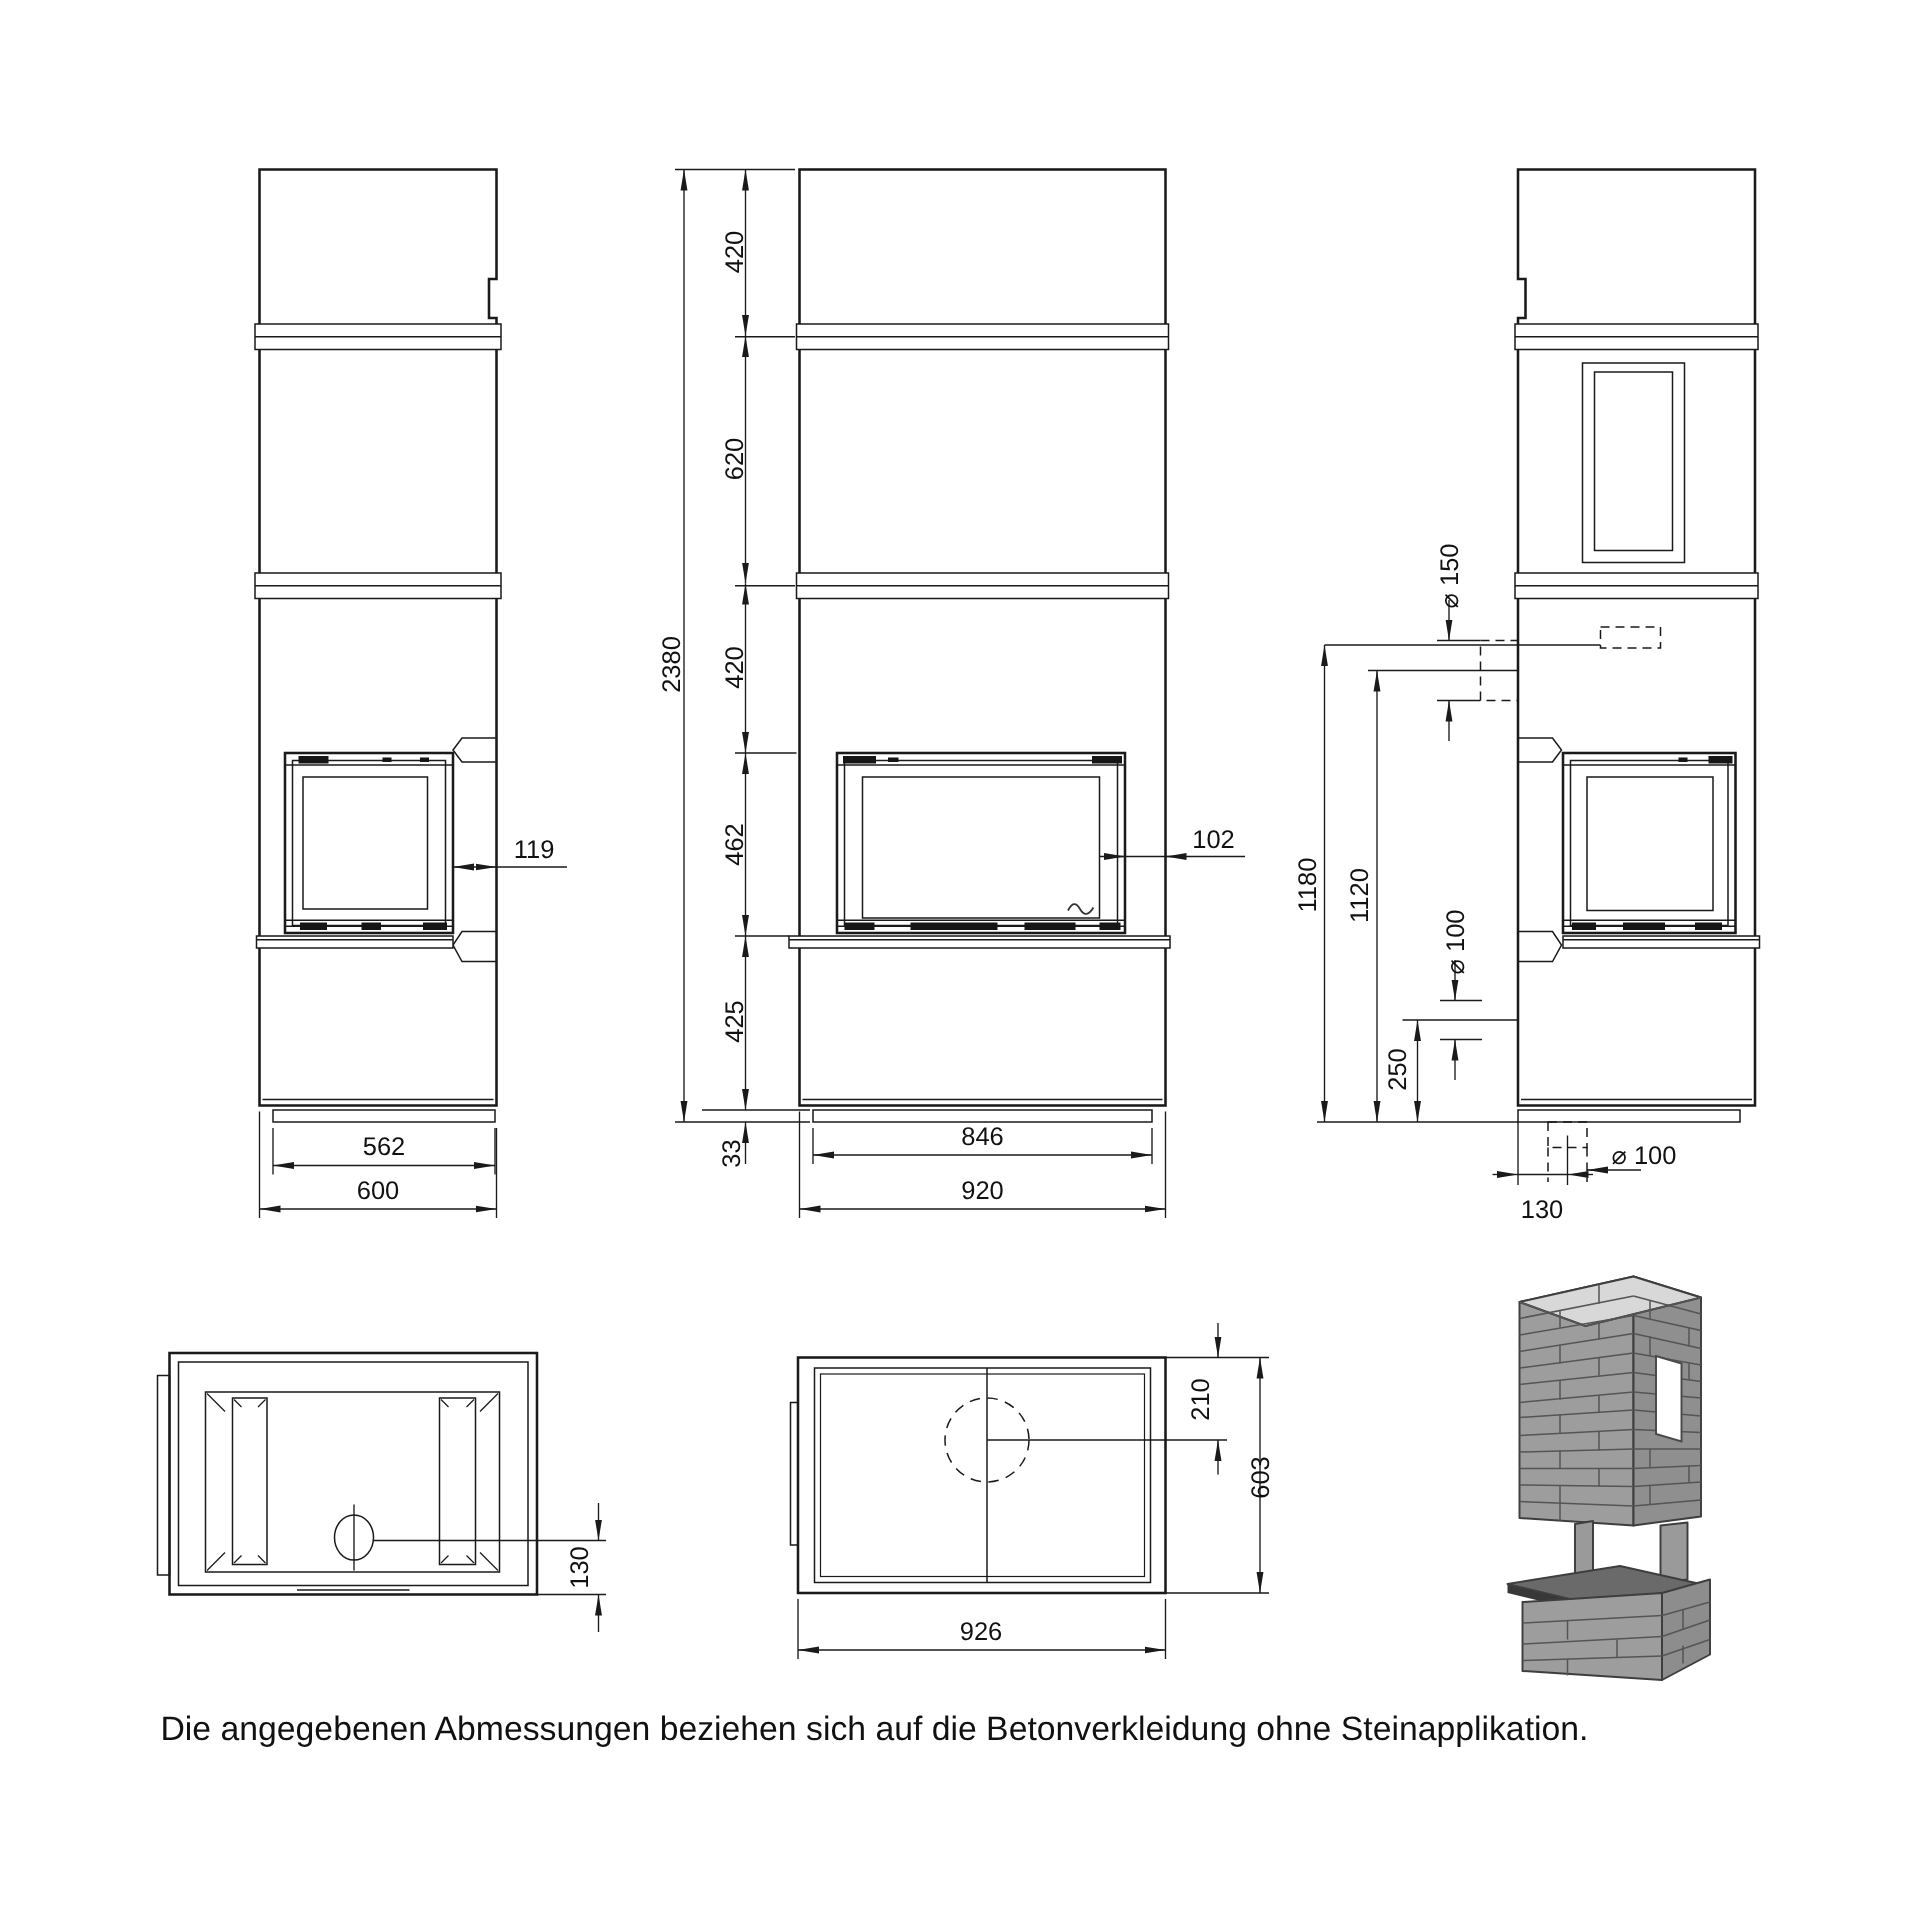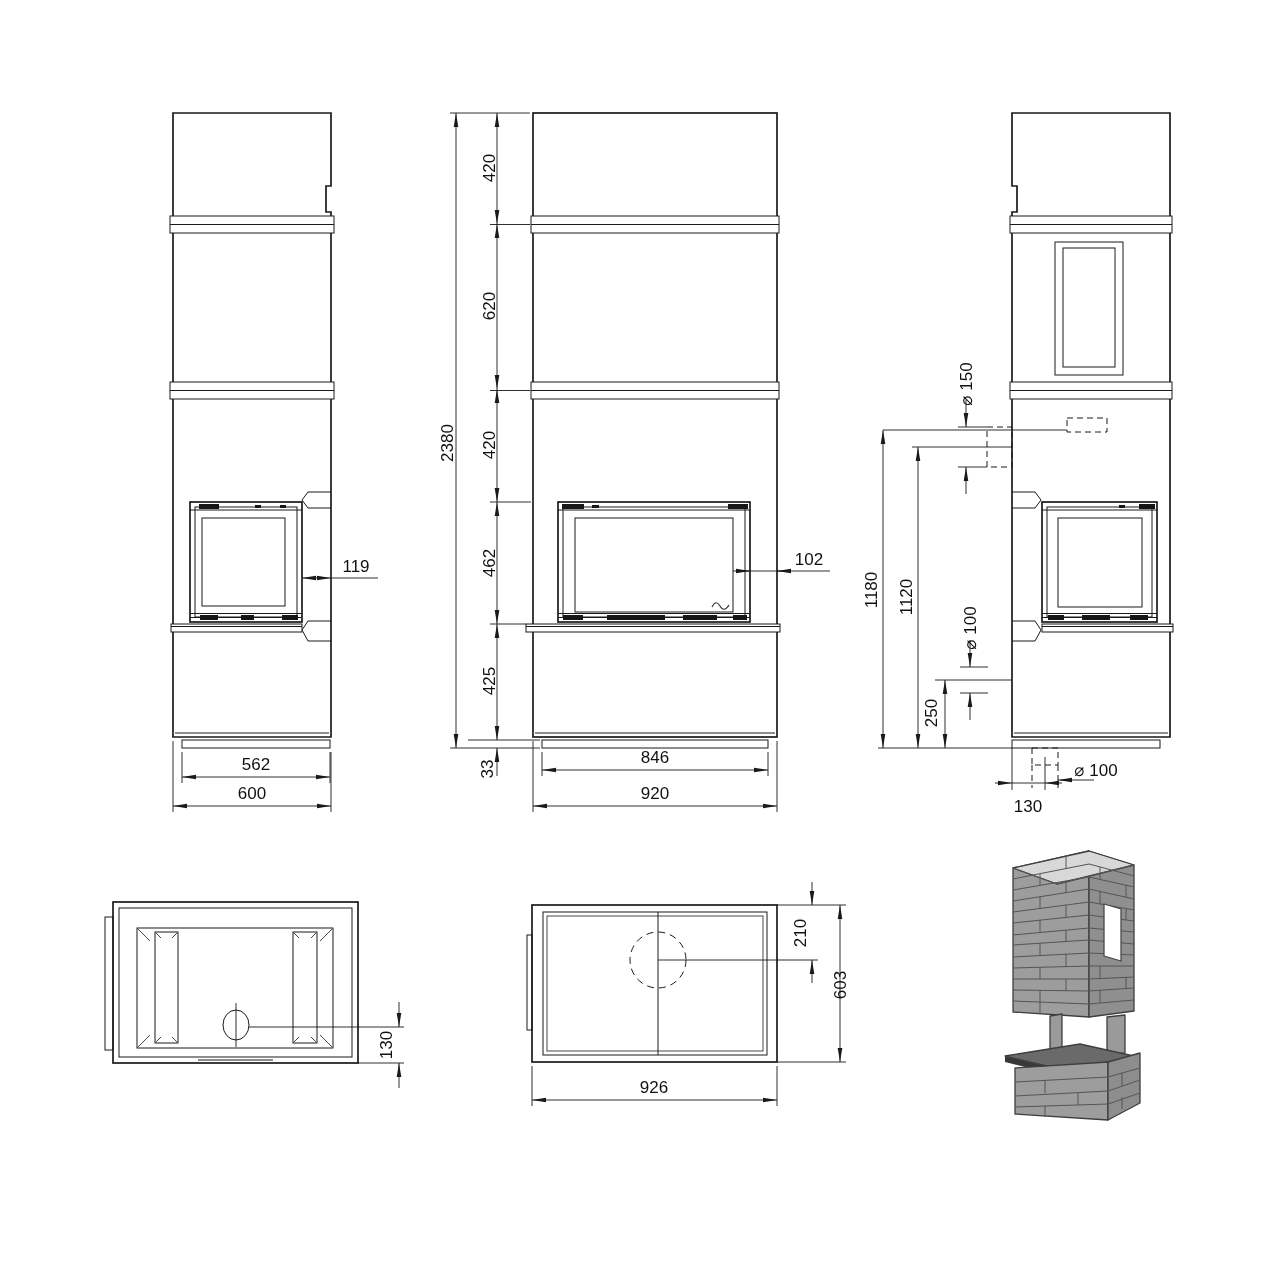--- a/index.html
+++ b/index.html
@@ -382,13 +382,14 @@
       <line class="iso-line" x1="1045" y1="1106" x2="1045" y2="1117"></line>
       <line class="iso-line" x1="1108" y1="1077" x2="1140" y2="1068"></line>
       <line class="iso-line" x1="1108" y1="1091" x2="1140" y2="1080"></line>
       <line class="iso-line" x1="1108" y1="1104" x2="1140" y2="1093"></line>
       <line class="iso-line" x1="1122" y1="1073" x2="1122" y2="1086"></line>
       <line class="iso-line" x1="1122" y1="1097" x2="1122" y2="1109"></line>
     </g>
   </g>
 </svg>
 
+<div id="caption">Die angegebenen Abmessungen beziehen sich auf die Betonverkleidung ohne Steinapplikation.</div>
 </div>
 
 </body></html>

